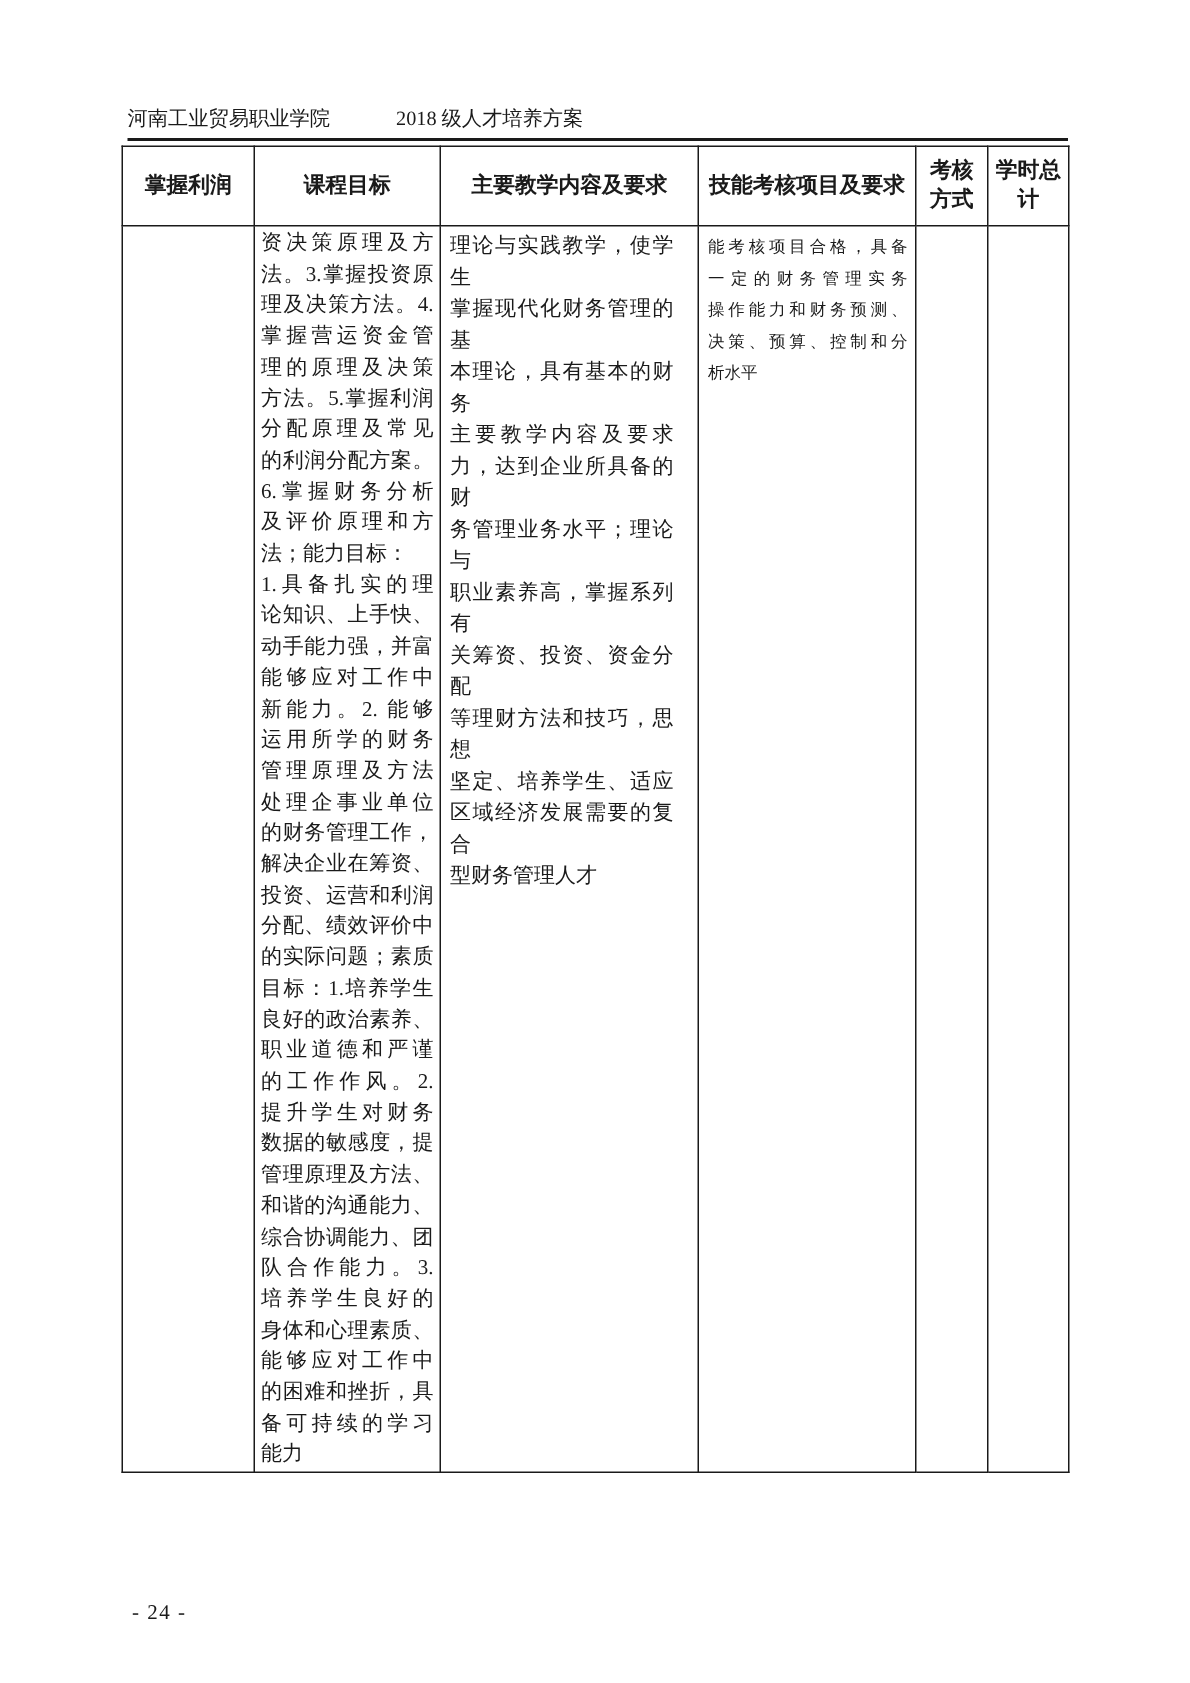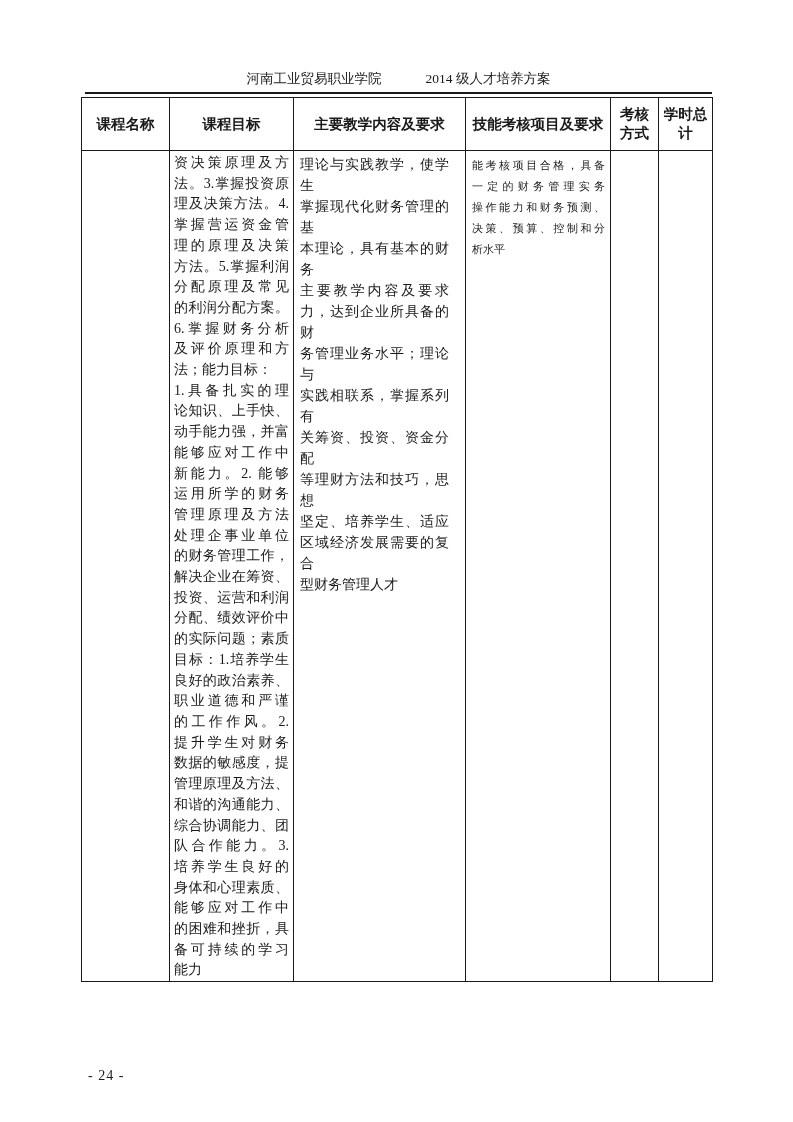--- a/index.html
+++ b/index.html
@@ -11,21 +11,21 @@
     font-family: "Liberation Serif", "DejaVu Serif", serif;
     color: #1a1a1a;
     overflow: hidden;
   }
   .page-header {
     position: absolute;
     left: 85px;
     top: 70px;
     width: 627px;
     display: flex;
-    justify-content: center;
+    justify-content: flex-start;
     align-items: flex-end;
     font-size: 13.5px;
     line-height: 18px;
     border-bottom: 2px solid #1a1a1a;
     padding-bottom: 4px;
     gap: 44px;
   }
   .course-table {
     position: absolute;
     left: 81px;
@@ -64,35 +64,35 @@
     letter-spacing: 1px;
   }
 </style>
 </head>
 <body>
 
 <div class="page">
 
   <div class="page-header">
     <span>河南工业贸易职业学院</span>
-    <span>2014 级人才培养方案</span>
+    <span>2018 级人才培养方案</span>
   </div>
 
   <table class="course-table">
     <colgroup>
       <col style="width:88px">
       <col style="width:124px">
       <col style="width:172px">
       <col style="width:145px">
       <col style="width:48px">
       <col style="width:54px">
     </colgroup>
     <thead>
       <tr>
-        <th>课程名称</th>
+        <th>掌握利润</th>
         <th>课程目标</th>
         <th>主要教学内容及要求</th>
         <th>技能考核项目及要求</th>
         <th>考核方式</th>
         <th>学时总计</th>
       </tr>
     </thead>
     <tbody>
       <tr>
         <td class="c1"></td>
@@ -138,21 +138,21 @@
             <div class="tline">备可持续的学习</div>
             <div class="tline noj">能力</div>
           </td>
         <td class="c3">
             <div class="tline">理论与实践教学，使学生</div>
             <div class="tline">掌握现代化财务管理的基</div>
             <div class="tline">本理论，具有基本的财务</div>
             <div class="tline">主要教学内容及要求</div>
             <div class="tline">力，达到企业所具备的财</div>
             <div class="tline">务管理业务水平；理论与</div>
-            <div class="tline">实践相联系，掌握系列有</div>
+            <div class="tline">职业素养高，掌握系列有</div>
             <div class="tline">关筹资、投资、资金分配</div>
             <div class="tline">等理财方法和技巧，思想</div>
             <div class="tline">坚定、培养学生、适应</div>
             <div class="tline">区域经济发展需要的复合</div>
             <div class="tline noj">型财务管理人才</div>
           </td>
         <td class="c4">
             <div class="tline">能考核项目合格，具备</div>
             <div class="tline">一定的财务管理实务</div>
             <div class="tline">操作能力和财务预测、</div>

